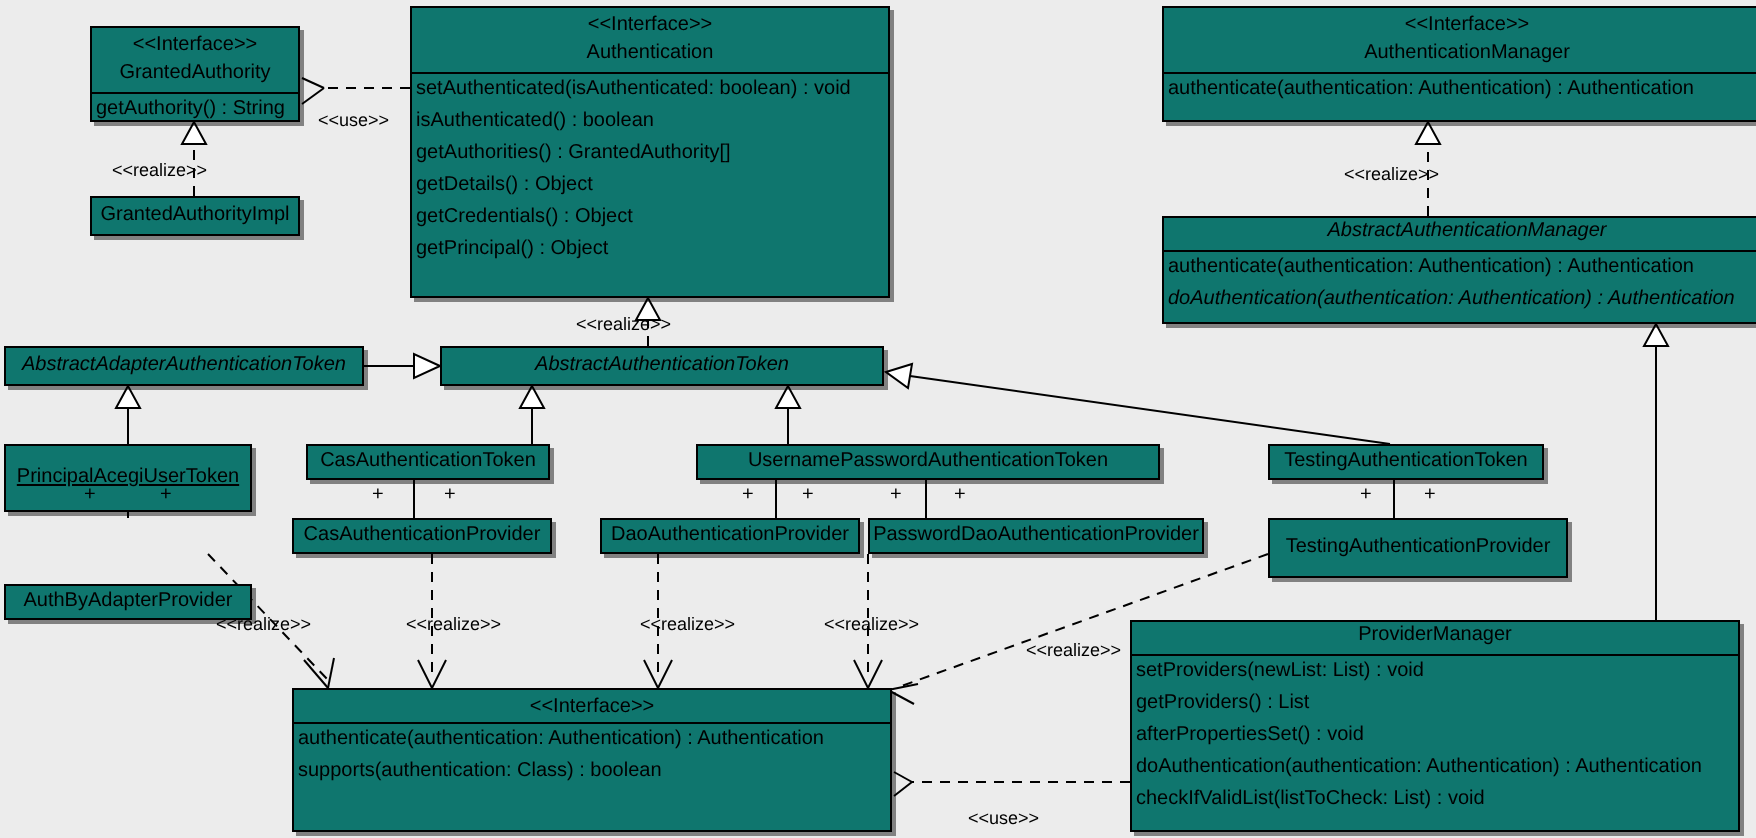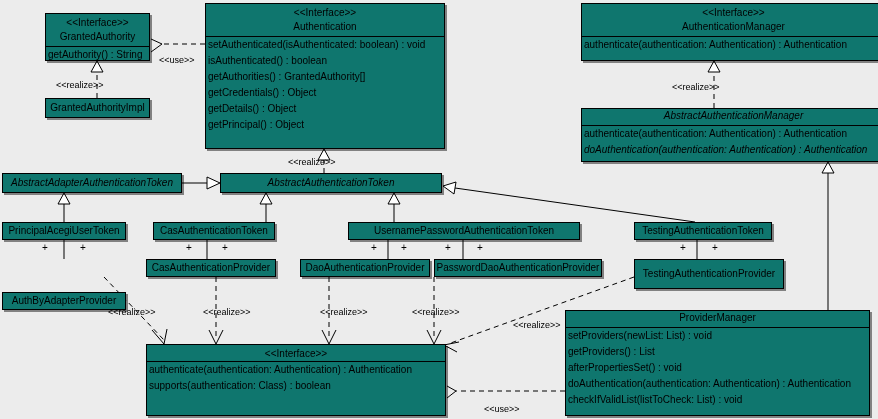--- a/index.html
+++ b/index.html
@@ -218,22 +218,22 @@
         <div class="name">GrantedAuthorityImpl</div>
       </div>
       <div class="node" style="left: 205px; top: 3px; width: 240px; height: 146px;">
         <div class="stereo">&lt;&lt;Interface&gt;&gt;</div>
         <div class="name">Authentication</div>
         <div class="sep"></div>
         <div class="members">
           <div class="member">setAuthenticated(isAuthenticated: boolean) : void</div>
           <div class="member">isAuthenticated() : boolean</div>
           <div class="member">getAuthorities() : GrantedAuthority[]</div>
+          <div class="member">getDetails() : Object</div>
           <div class="member">getCredentials() : Object</div>
-          <div class="member">getDetails() : Object</div>
           <div class="member">getPrincipal() : Object</div>
         </div>
       </div>
       <div class="node" style="left: 581px; top: 3px; width: 305px; height: 58px;">
         <div class="stereo">&lt;&lt;Interface&gt;&gt;</div>
         <div class="name">AuthenticationManager</div>
         <div class="sep"></div>
         <div class="members">
           <div class="member">authenticate(authentication: Authentication) : Authentication</div>
         </div>
@@ -245,21 +245,21 @@
           <div class="member">authenticate(authentication: Authentication) : Authentication</div>
           <div class="member ital">doAuthentication(authentication: Authentication) : Authentication</div>
         </div>
       </div>
       <div class="node simple" style="left: 2px; top: 173px; width: 180px; height: 20px;">
         <div class="name ital">AbstractAdapterAuthenticationToken</div>
       </div>
       <div class="node simple" style="left: 220px; top: 173px; width: 222px; height: 20px;">
         <div class="name ital">AbstractAuthenticationToken</div>
       </div>
-      <div class="node simple" style="left: 2px; top: 222px; width: 124px; height: 18px;">
+      <div class="node simple" style="left: 2px; top: 222px; width: 124px; height: 34px; text-decoration: underline;">
         <div class="name">PrincipalAcegiUserToken</div>
       </div>
       <div class="node simple" style="left: 153px; top: 222px; width: 122px; height: 18px;">
         <div class="name">CasAuthenticationToken</div>
       </div>
       <div class="node simple" style="left: 348px; top: 222px; width: 232px; height: 18px;">
         <div class="name">UsernamePasswordAuthenticationToken</div>
       </div>
       <div class="node simple" style="left: 634px; top: 222px; width: 138px; height: 18px;">
         <div class="name">TestingAuthenticationToken</div>

